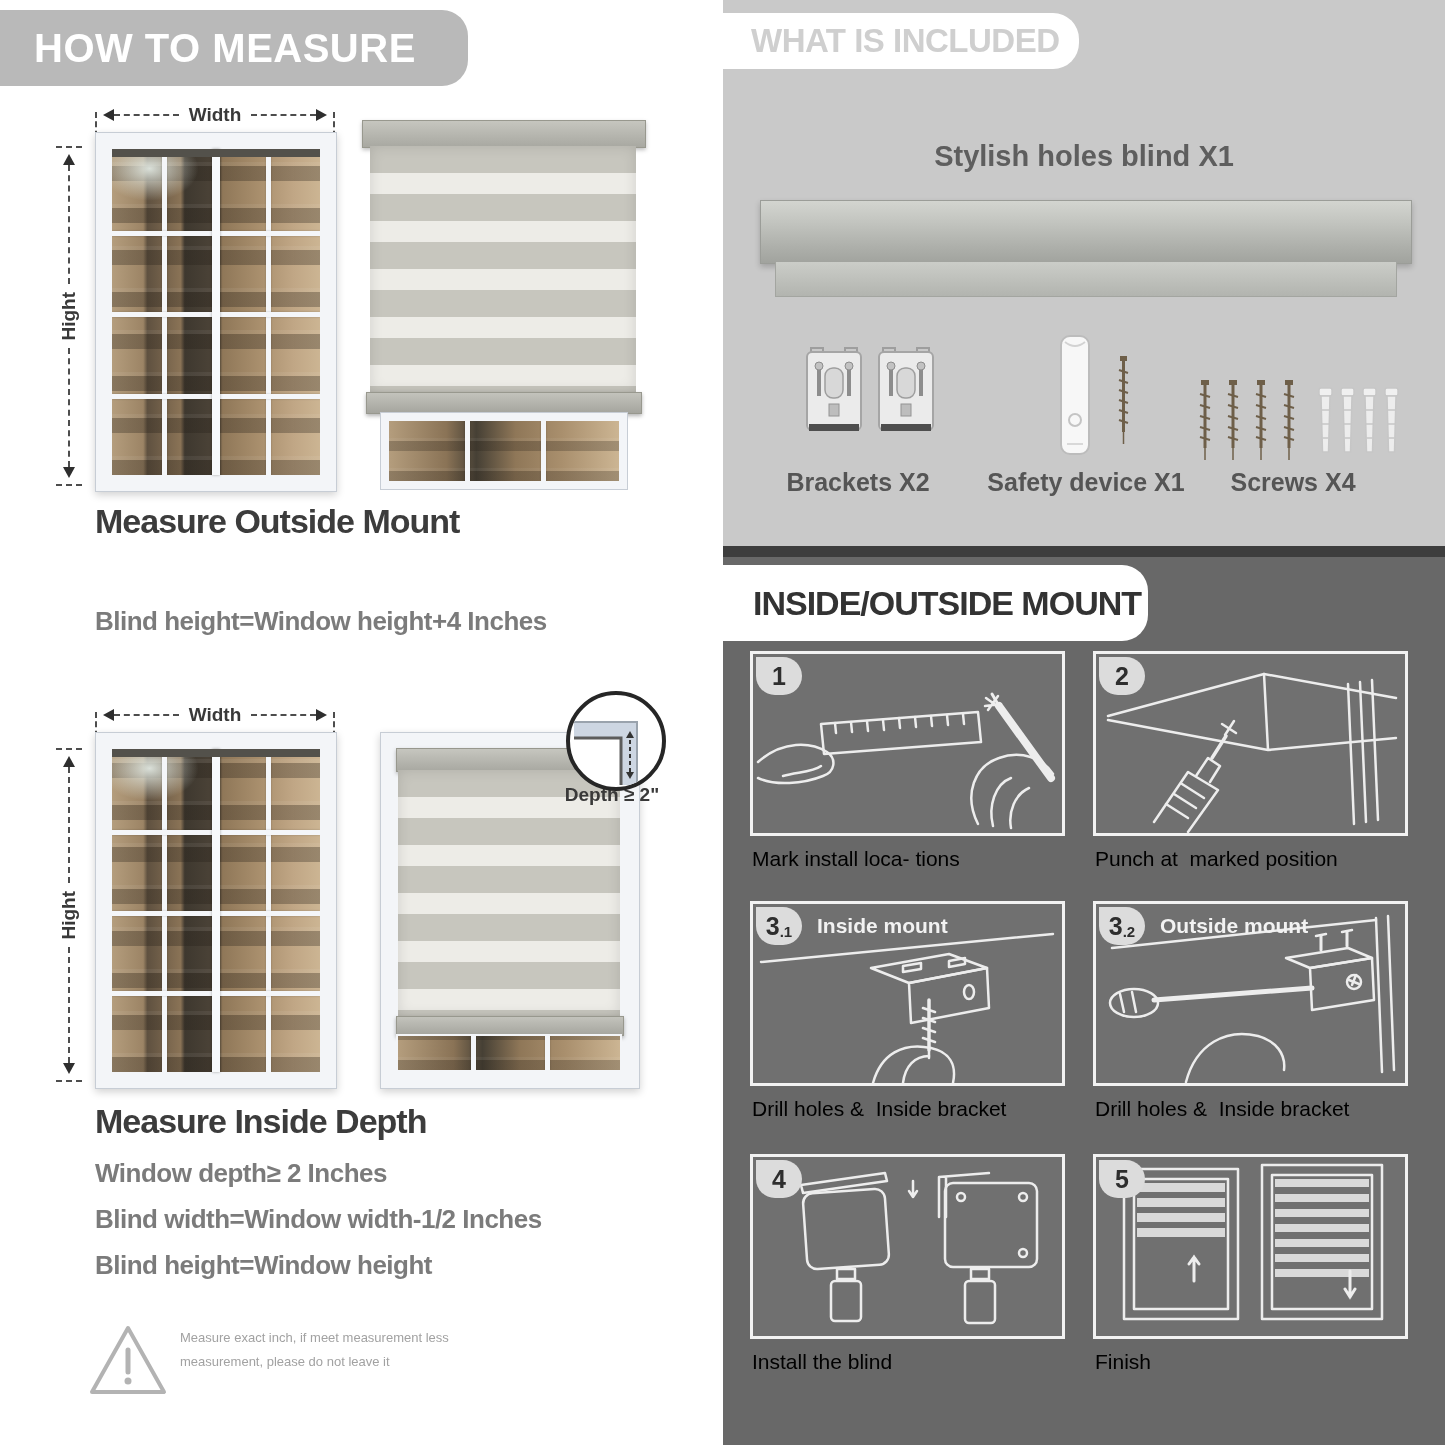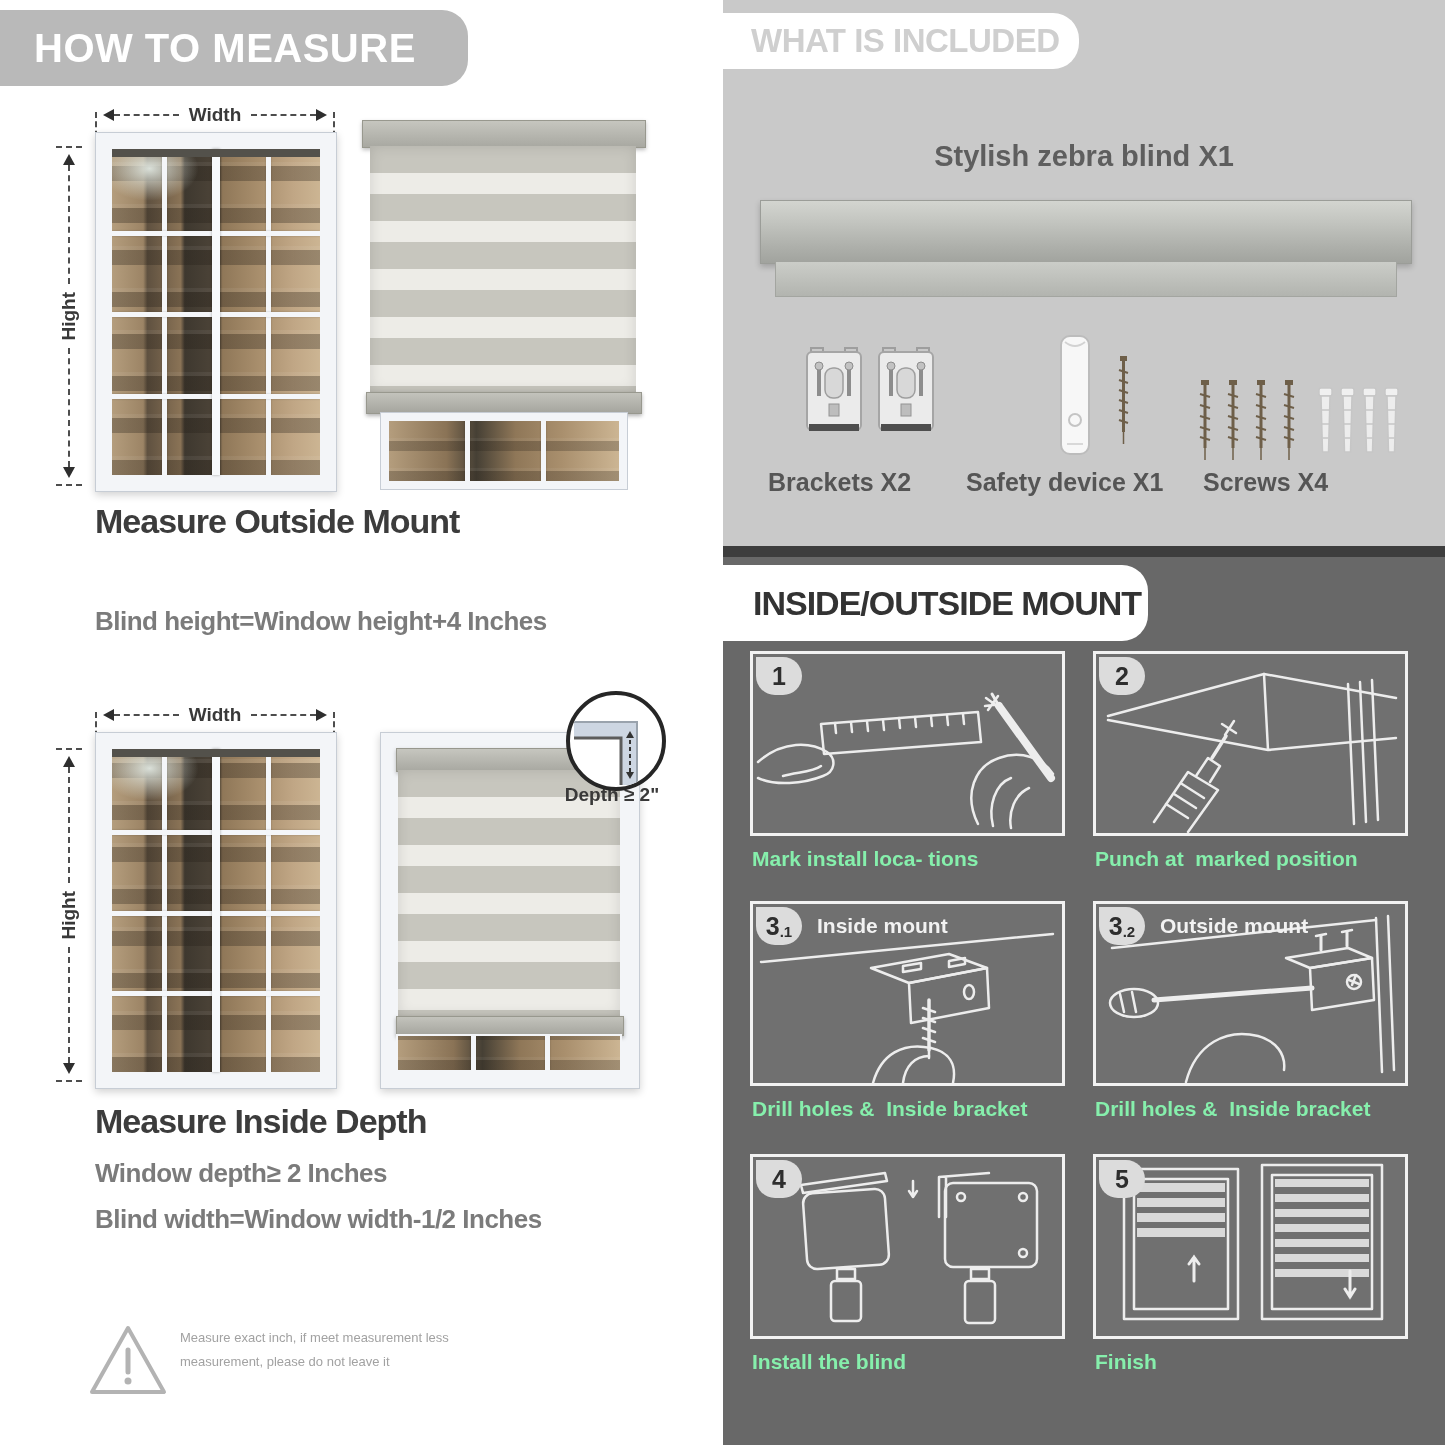--- a/index.html
+++ b/index.html
@@ -64,35 +64,35 @@
   .warn-text div{font-size:13px;line-height:24px;color:#a2a2a2;}
 
   
   .rtop{left:723px;top:0;width:722px;height:546px;background:#c9c9c9;}
   .whitebox{background:#fff;border-radius:0 26px 26px 0;display:flex;align-items:center;}
   .included-title{color:#cfcfcf;font-weight:bold;font-size:33px;letter-spacing:-.5px;padding-left:28px;}
   .blind-label{text-align:center;font-weight:bold;font-size:29px;color:#5e5e5e;}
   .hrail{background:linear-gradient(180deg,#d3d5d0 0%,#c2c4bf 35%,#adafaa 75%,#a1a39e 100%);
          border:1px solid #9b9d98;box-shadow:0 3px 6px rgba(0,0,0,.2);}
   .hlip{background:linear-gradient(180deg,#cbcdc8,#b2b4af);border:1px solid #a3a5a0;border-top:none;}
-  .plabel{font-weight:bold;font-size:25px;color:#555;text-align:left;}
+  .plabel{font-weight:bold;font-size:25px;color:#555;text-align:center;}
 
   .divstrip{left:723px;top:546px;width:722px;height:11px;background:#3d3d3d;}
 
   .rbot{left:723px;top:557px;width:722px;height:888px;background:#686868;}
   .mount-title{color:#333;font-weight:bold;font-size:34px;letter-spacing:-1px;padding-left:30px;white-space:nowrap;}
 
   .step{position:absolute;width:315px;}
   .panel{position:relative;width:309px;height:179px;border:3px solid #f2f2f2;background:#707070;}
   .badge{position:absolute;top:3px;left:3px;height:38px;min-width:38px;border-radius:0 19px 19px 19px;
          background:#dcdcdc;color:#2e2e2e;font-weight:bold;font-size:25px;
          display:flex;align-items:center;justify-content:center;padding:0 4px;z-index:4;}
   .badge .sub{font-size:15px;margin-top:10px;}
   .step-title{position:absolute;top:10px;left:64px;color:#f2f2f2;font-weight:bold;font-size:21px;z-index:4;white-space:pre-wrap;}
-  .caption{margin-top:11px;color:#86efac;font-weight:bold;font-size:21px;white-space:pre-wrap;padding-left:2px;}
+  .caption{margin-top:11px;color:#000000;font-weight:normal;font-size:21px;white-space:pre-wrap;padding-left:2px;}
   .lineart{position:absolute;inset:0;}
 </style>
 </head>
 <body>
 
 <div id="canvas">
 
   <div class="abs banner">
     <span>HOW TO MEASURE</span>
   </div>
@@ -208,37 +208,38 @@
       <path d="M60,38 V82" stroke="#333" stroke-width="2" stroke-dasharray="4 3" fill="none"></path>
       <path d="M60,36 l-4,7 h8 z" fill="#333"></path>
       <path d="M60,84 l-4,-7 h8 z" fill="#333"></path>
     </svg>
   </div>
   <div class="abs depth-label" style="left:537px;top:784px;width:150px;">Depth ≥ 2"</div>
 
   <div class="abs sec-heading" style="left:95px;top:1102px;">Measure Inside Depth</div>
   <div class="abs body-line" style="left:95px;top:1158px;">Window depth≥ 2 Inches</div>
   <div class="abs body-line" style="left:95px;top:1204px;">Blind width=Window width-1/2 Inches</div>
+  <div class="abs body-line" style="left:95px;top:1250px;">Blind height=Window height</div>
 
   <svg class="abs" style="left:88px;top:1322px;" width="80" height="76" viewBox="0 0 80 76">
     <path d="M40,6 L76,70 L4,70 Z" fill="none" stroke="#b3b3b3" stroke-width="4" stroke-linejoin="round"></path>
     <path d="M40,28 l0,22" stroke="#b3b3b3" stroke-width="5" stroke-linecap="round"></path>
     <circle cx="40" cy="59" r="3.5" fill="#b3b3b3"></circle>
   </svg>
   <div class="abs warn-text" style="left:180px;top:1326px;width:470px;">
     <div>Measure exact inch, if meet measurement less</div>
     <div>measurement, please do not leave it</div>
   </div>
 
   <div class="abs rtop">
     <div class="abs whitebox" style="left:0;top:13px;width:356px;height:56px;">
       <span class="included-title">WHAT IS INCLUDED</span>
     </div>
 
-    <div class="abs blind-label" style="left:0;top:140px;width:722px;">Stylish zebra blind X1</div>
+    <div class="abs blind-label" style="left:0;top:140px;width:722px;">Stylish holes blind X1</div>
 
     <div class="abs hrail" style="left:37px;top:200px;width:650px;height:62px;"></div>
     <div class="abs hlip" style="left:52px;top:262px;width:620px;height:34px;"></div>
 
     <svg class="abs" style="left:80px;top:344px;" width="62" height="96" viewBox="0 0 62 96">
       <path d="M8,10 v-6 h12 v6 M42,10 v-6 h12 v6" stroke="#9e9e9e" stroke-width="2" fill="none"></path>
       <rect x="4" y="8" width="54" height="78" rx="5" fill="#ebebeb" stroke="#a5a5a5" stroke-width="2"></rect>
       <rect x="22" y="24" width="18" height="30" rx="8" fill="#d8d8d8" stroke="#9e9e9e" stroke-width="1.5"></rect>
       <line x1="16" y1="26" x2="16" y2="52" stroke="#8d8d8d" stroke-width="4"></line>
         <circle cx="16" cy="22" r="4" fill="#c2c2c2" stroke="#8d8d8d"></circle>

